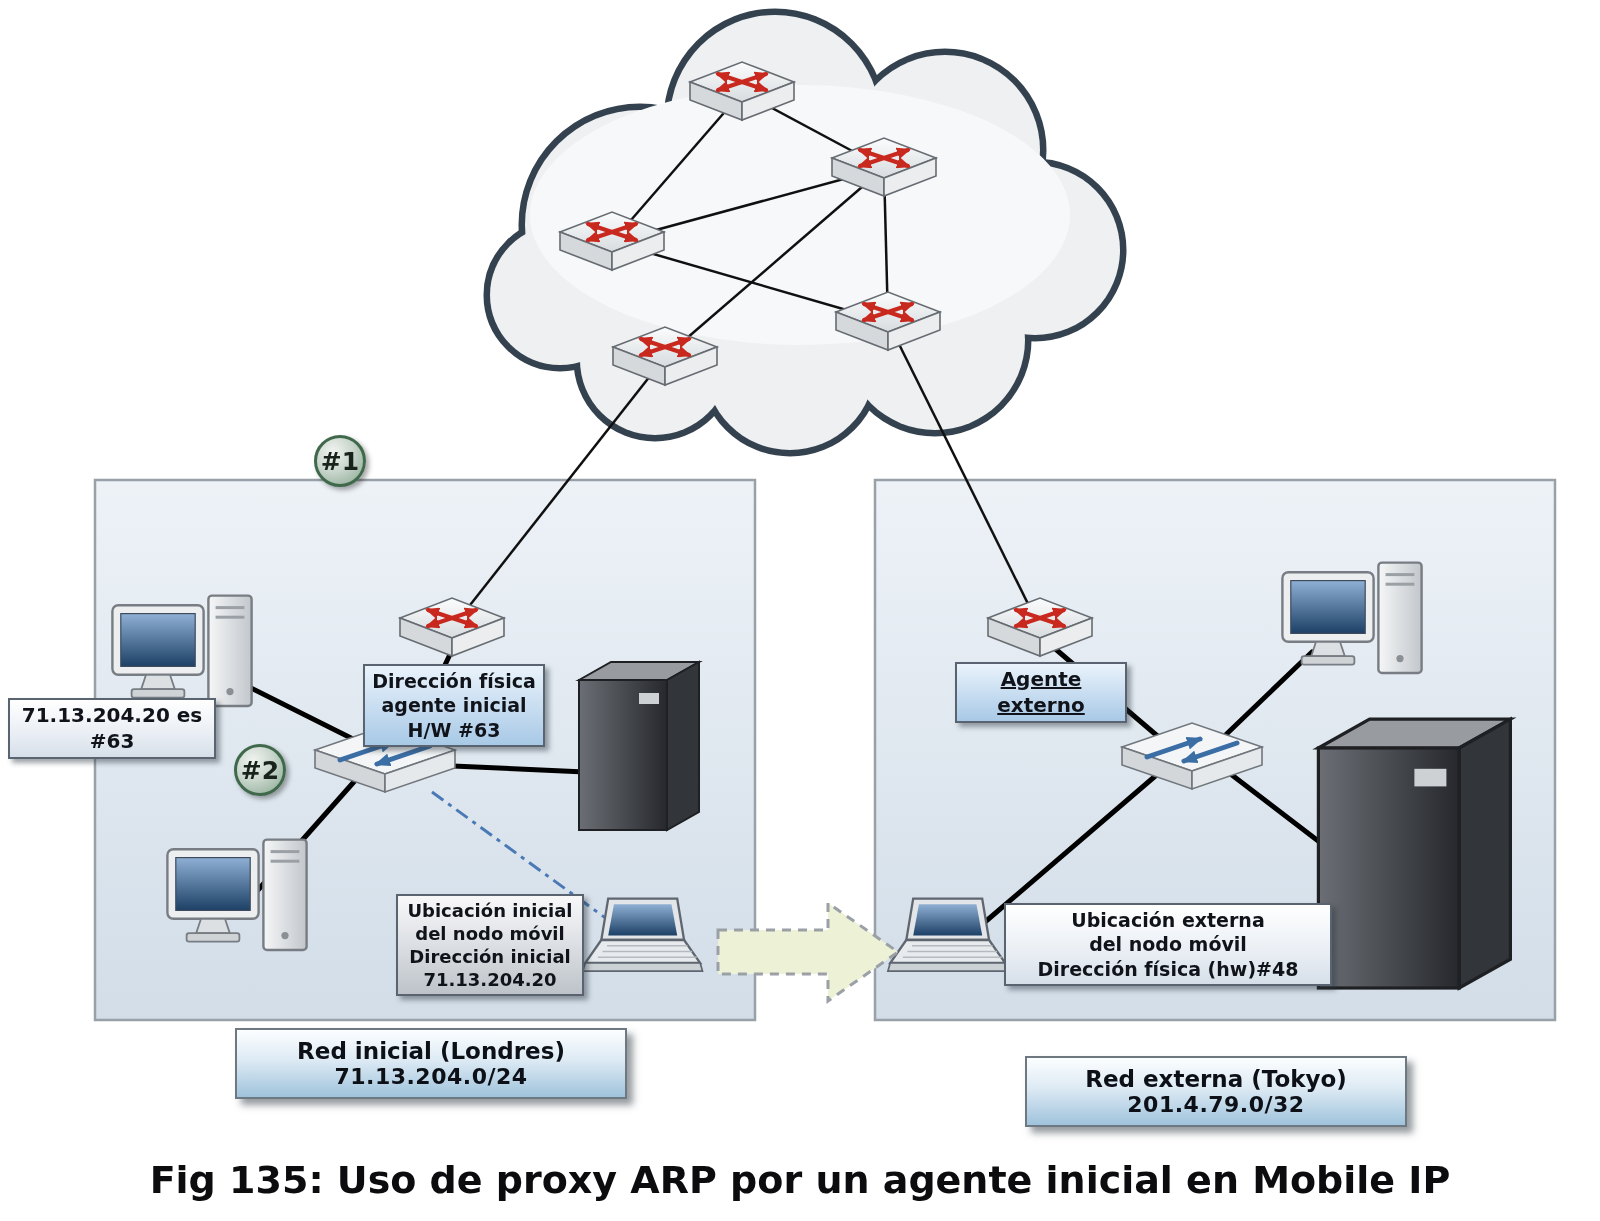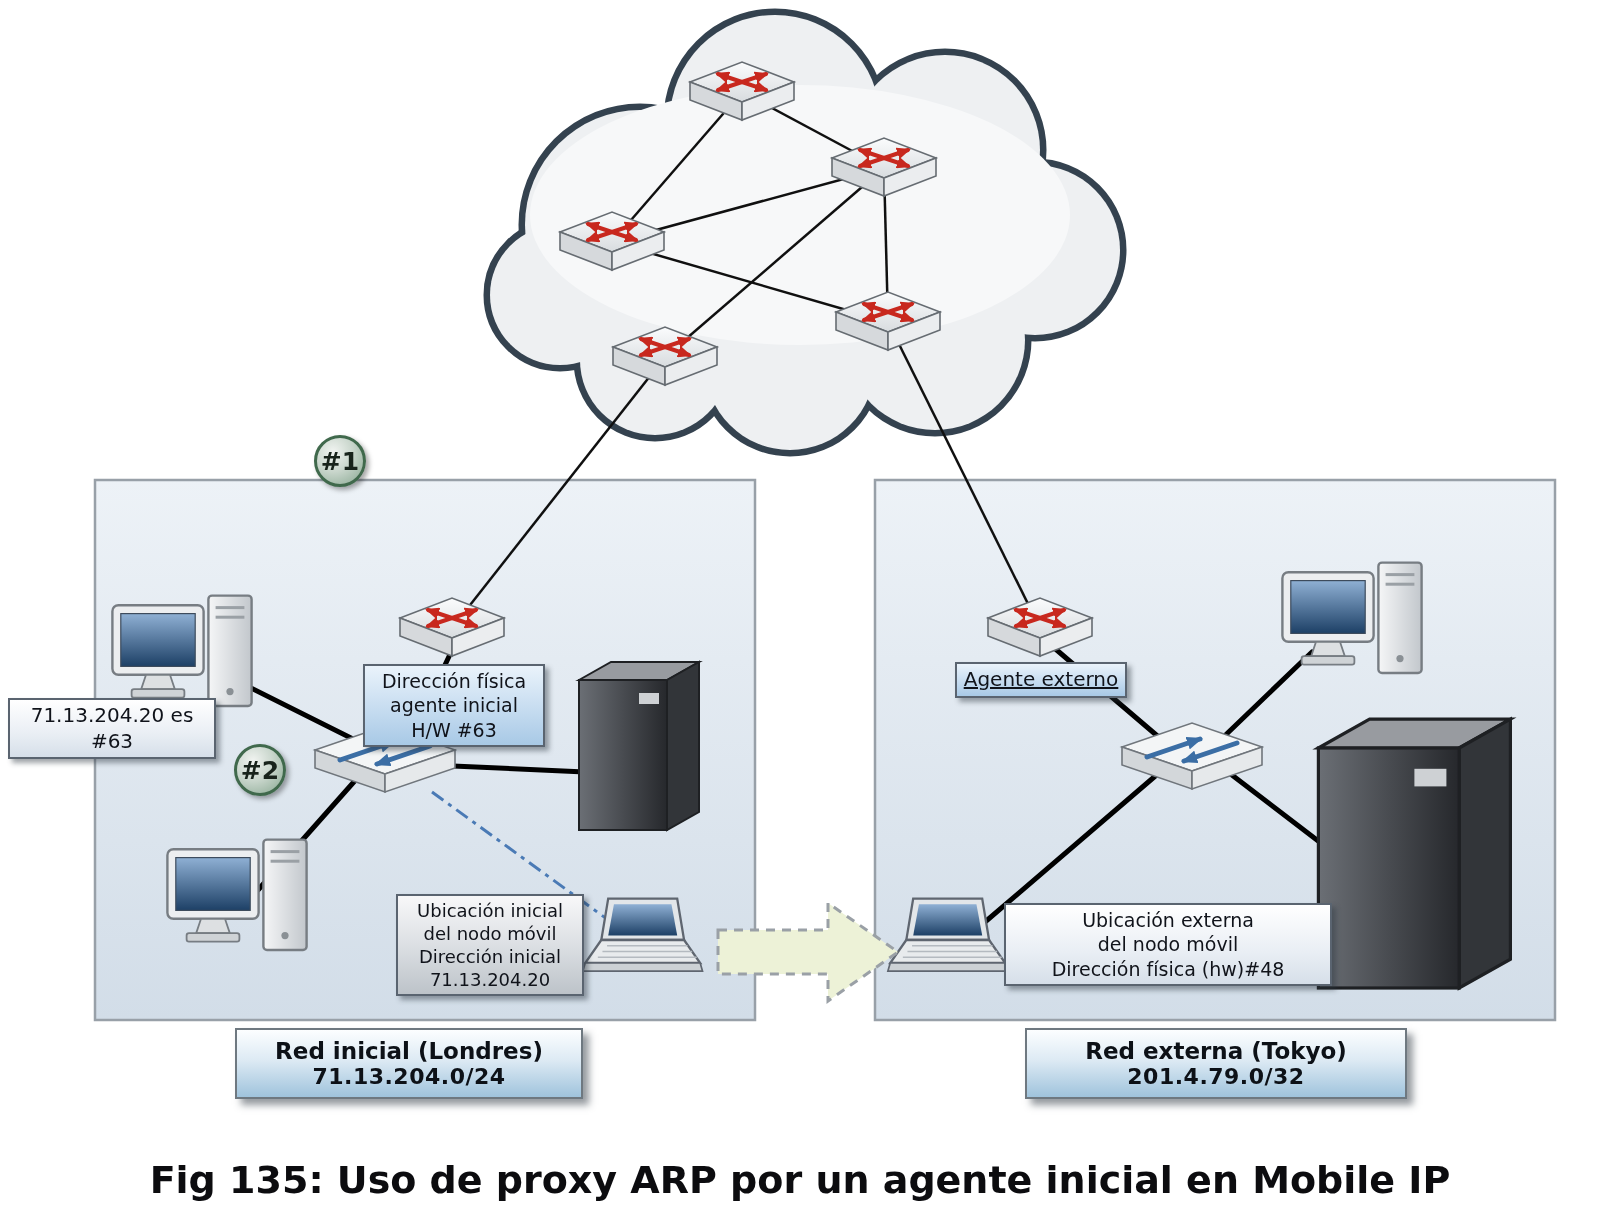--- a/index.html
+++ b/index.html
@@ -1,20 +1,20 @@
 <!DOCTYPE html>
 <html><head>
 <meta charset="utf-8">
 <style>
   * { margin:0; padding:0; box-sizing:border-box; }
   html,body { background:#ffffff; font-family:"DejaVu Sans","Liberation Sans",sans-serif; }
   .canvas { position:relative; width:1600px; height:1221px; background:#ffffff; overflow:hidden; }
   .canvas > svg { position:absolute; left:0; top:0; }
   .label {
-    position:absolute; text-align:center; font-weight:normal; color:#10131a;
+    position:absolute; text-align:center; font-weight:bold; color:#10131a;
     white-space:pre-line; line-height:1.28; padding:3px 6px;
     border:2px solid #5a6470; box-shadow:4px 4px 5px rgba(45,55,65,.45);
   }
   .label.blue  { background:linear-gradient(180deg,#eaf3fb 0%,#c6dcf0 55%,#a8c9e6 100%); }
   .label.gray  { background:linear-gradient(180deg,#f8f8f9 0%,#d9dde1 55%,#bdc3c9 100%); }
   .label.white { background:linear-gradient(180deg,#ffffff 0%,#e9eef4 60%,#d6dfe9 100%); }
   .label.u { text-decoration:underline; }
   .badge {
     position:absolute; width:52px; height:52px; border-radius:50%;
     border:3px solid #40694c;
@@ -208,25 +208,25 @@
 del nodo móvil
 Dirección inicial
 71.13.204.20</div>
 
 <div class="label blue u" style="left:955px; top:662px; width:172px; font-size:20px;text-align:center;">Agente externo</div>
 
 <div class="label white" style="left:1004px; top:903px; width:328px; font-size:19px;">Ubicación externa
 del nodo móvil
 Dirección física (hw)#48</div>
 
-<div class="nettitle" style="left:235px; top:1028px; width:348px;">
+<div class="nettitle" style="left:235px; top:1028px; width:392px;">
   <div class="line1">Red inicial (Londres)</div>
   <div class="line2">71.13.204.0/24</div>
 </div>
 
-<div class="nettitle" style="left:1025px; top:1028px; width:382px;">
+<div class="nettitle" style="left:1025px; top:1056px; width:382px;">
   <div class="line1">Red externa (Tokyo)</div>
   <div class="line2">201.4.79.0/32</div>
 </div>
 
 <div class="caption">Fig 135: Uso de proxy ARP por un agente inicial en Mobile IP</div>
 
 </div>
 
 </body></html>

